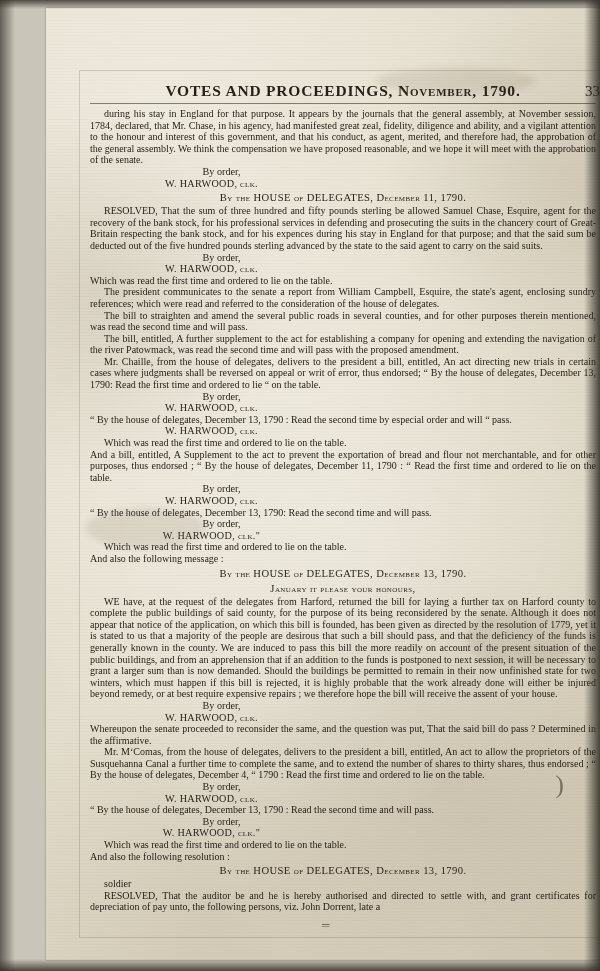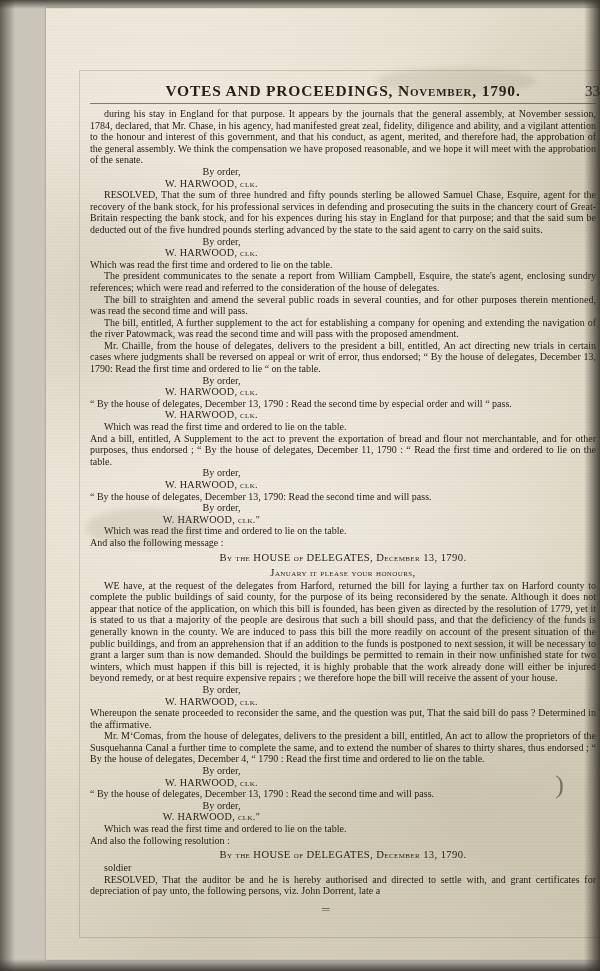--- a/index.html
+++ b/index.html
@@ -201,20 +201,21 @@
       </div>
       <hr class="hdr-rule">
 
       <p class="t">during his stay in England for that purpose. It appears by the journals that the general assembly, at November session, 1784, declared, that Mr. Chase, in his agency, had manifested great zeal, fidelity, diligence and ability, and a vigilant attention to the honour and interest of this government, and that his conduct, as agent, merited, and therefore had, the approbation of the general assembly. We think the compensation we have proposed reasonable, and we hope it will meet with the approbation of the senate.</p>
 
       <div class="byorder">
         <span class="left">By order,</span>
         <span class="right sig">W. HARWOOD, clk.</span>
       </div>
 
+      <p class="heading">By the HOUSE of DELEGATES, December 11, 1790.</p>
 
       <p class="t">RESOLVED, That the sum of three hundred and fifty pounds sterling be allowed Samuel Chase, Esquire, agent for the recovery of the bank stock, for his professional services in defending and prosecuting the suits in the chancery court of Great-Britain respecting the bank stock, and for his expences during his stay in England for that purpose; and that the said sum be deducted out of the five hundred pounds sterling advanced by the state to the said agent to carry on the said suits.</p>
 
       <div class="byorder">
         <span class="left">By order,</span>
         <span class="right sig">W. HARWOOD, clk.</span>
       </div>
 
       <p class="t noind">Which was read the first time and ordered to lie on the table.</p>
       <p class="t">The president communicates to the senate a report from William Campbell, Esquire, the state's agent, enclosing sundry references; which were read and referred to the consideration of the house of delegates.</p>

